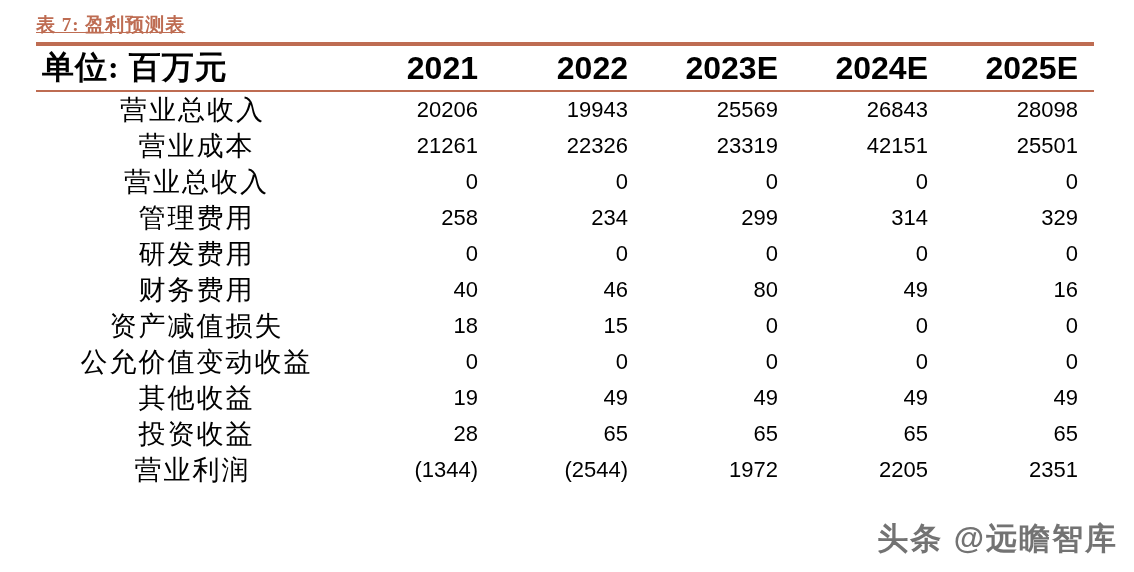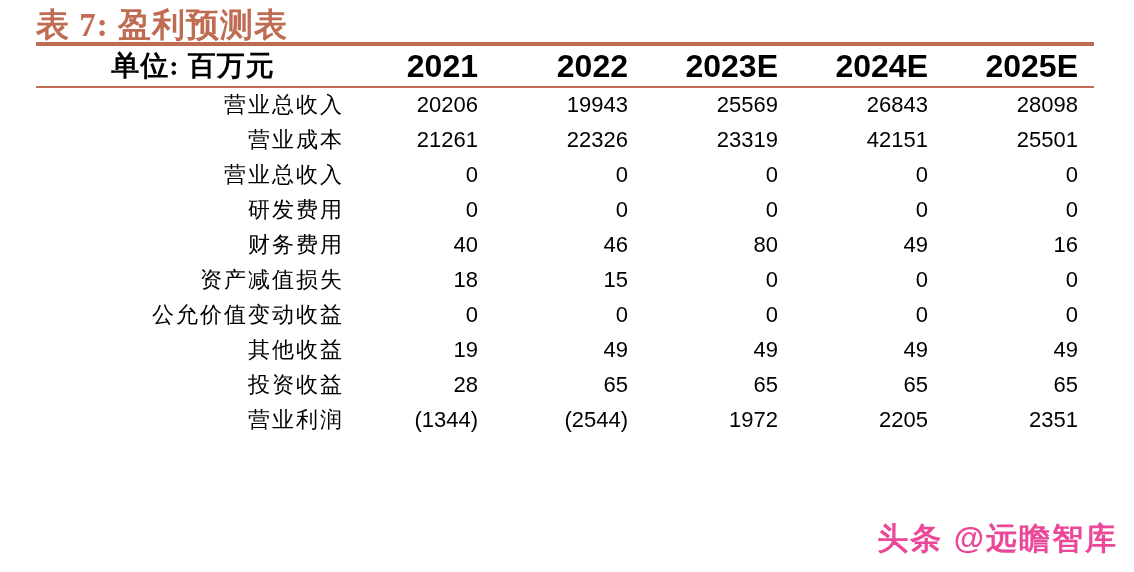--- a/index.html
+++ b/index.html
@@ -13,86 +13,87 @@
     color:#000000;
   }
   .content {
     position:absolute;
     left:36px; top:10px;
     width:1058px;
   }
   .table-title {
     font-family:"Liberation Serif","DejaVu Serif",serif;
     font-weight:bold;
-    font-size:33px;
+    font-size:19px;
     line-height:30px;
     color:#BE6C52;
     letter-spacing:1px;
+    text-decoration:underline;
   }
   .thick-rule {
     height:4px;
     background:#BE6C52;
     margin-top:2px;
   }
   table.forecast {
     width:100%;
     border-collapse:collapse;
     table-layout:fixed;
   }
   col.c-label { width:308px; }
   col.c-num { width:150px; }
   thead th {
     height:41px;
     border-bottom:2px solid #BE6C52;
     vertical-align:middle;
     white-space:nowrap;
   }
   th.unit {
-    text-align:center;
+    text-align:left;
     padding-left:6px;
     font-family:"Liberation Serif","DejaVu Serif",serif;
-    font-size:28px;
+    font-size:32px;
     font-weight:bold;
     letter-spacing:1px;
   }
   th.year {
     text-align:right;
     padding-right:16px;
     font-family:"Liberation Sans",sans-serif;
     font-size:32px;
     font-weight:bold;
   }
   tbody td {
     height:35px;
     vertical-align:middle;
     white-space:nowrap;
   }
   td.label {
-    text-align:right;
+    text-align:center;
     padding-left:5px;
     font-family:Liberation Sans, sans-serif;
-    font-size:22px;
+    font-size:27px;
     letter-spacing:2px;
   }
   tr.ind td.label { padding-left:13px; }
   td.num {
     text-align:right;
     padding-right:16px;
     font-family:"Liberation Sans",sans-serif;
     font-size:22px;
   }
   .watermark {
     position:absolute;
     right:16px;
     top:518px;
     font-family:"Liberation Sans",sans-serif;
     font-size:31px;
     font-weight:bold;
     letter-spacing:2px;
-    color:#ec4899;
+    color:#737373;
     text-shadow:
       -2px -2px 0 #fff, 2px -2px 0 #fff, -2px 2px 0 #fff, 2px 2px 0 #fff,
       0 -2px 0 #fff, 0 2px 0 #fff, -2px 0 0 #fff, 2px 0 0 #fff;
     white-space:nowrap;
   }
 </style>
 </head>
 <body>
 
 <div class="page">
@@ -139,20 +140,28 @@
         </tr>
         <tr class="ind">
           <td class="label">营业总收入</td>
           <td class="num">0</td>
           <td class="num">0</td>
           <td class="num">0</td>
           <td class="num">0</td>
           <td class="num">0</td>
         </tr>
         <tr class="ind">
+          <td class="label">管理费用</td>
+          <td class="num">258</td>
+          <td class="num">234</td>
+          <td class="num">299</td>
+          <td class="num">314</td>
+          <td class="num">329</td>
+        </tr>
+        <tr class="ind">
           <td class="label">研发费用</td>
           <td class="num">0</td>
           <td class="num">0</td>
           <td class="num">0</td>
           <td class="num">0</td>
           <td class="num">0</td>
         </tr>
         <tr class="ind">
           <td class="label">财务费用</td>
           <td class="num">40</td>

